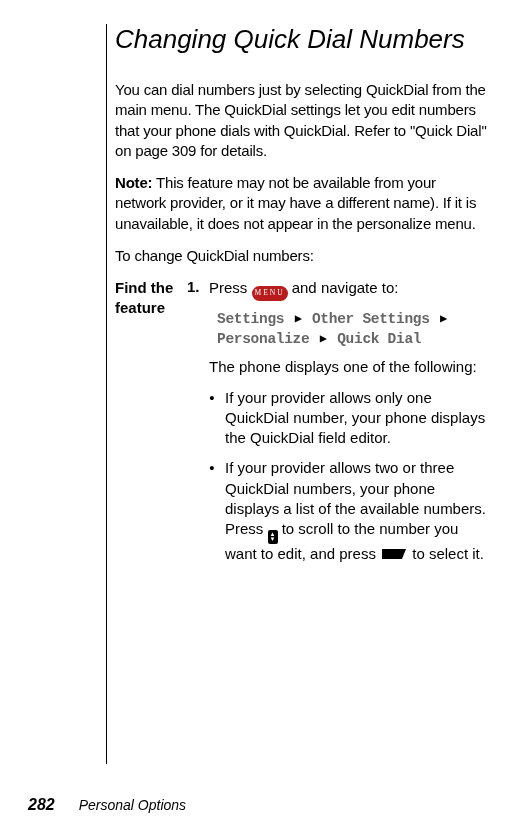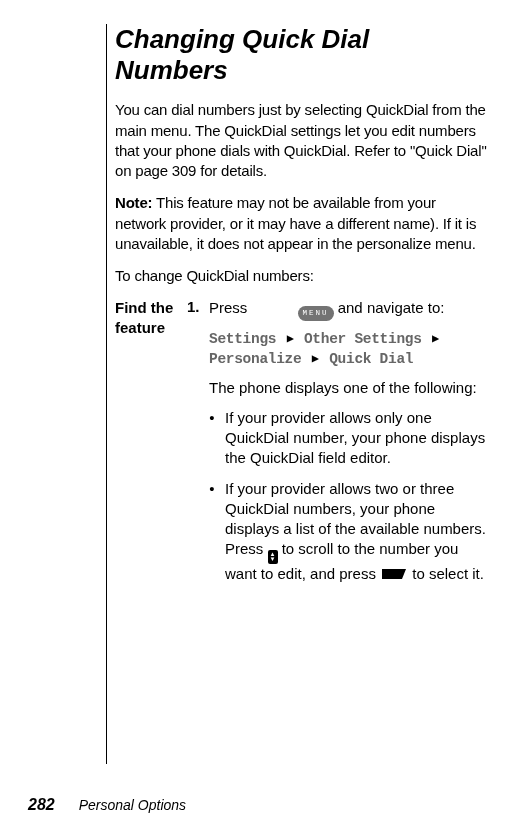--- a/index.html
+++ b/index.html
@@ -25,23 +25,23 @@
     .main-column {
       flex: 1;
       border-left: 1px solid #000;
       padding-left: 8px;
       padding-bottom: 60px;
       min-height: 740px;
     }
     .section-title {
       font-size: 26px;
       font-style: italic;
-      font-weight: bold;
+      font-weight: normal;
       line-height: 1.2;
-      margin-bottom: 14px;
+      margin-bottom: 25px;
       font-family: Arial, Helvetica, sans-serif;
     }
     .body-text {
       font-size: 15px;
       font-family: Arial, Helvetica, sans-serif;
       font-weight: 400;
       line-height: 1.35;
       margin-bottom: 12px;
       letter-spacing: -0.2px;
     }
@@ -79,21 +79,21 @@
       flex: 1;
       font-size: 15px;
       line-height: 1.35;
     }
     .menu-path {
       font-family: 'Courier New', monospace;
       font-weight: bold;
       font-size: 14.5px;
       color: #666;
       line-height: 1.4;
-      margin: 8px 0 8px 0;
+      margin: 8px 0 8px 8px;
       letter-spacing: -0.3px;
     }
     .path-arrow {
       display: inline-block;
       font-size: 12px;
       color: #000;
       vertical-align: 1px;
       margin: 0 2px;
     }
     .sub-text {
@@ -116,32 +116,31 @@
       width: 6px;
       text-align: center;
     }
     .bullet-text {
       flex: 1;
     }
     .key-menu {
       display: inline-flex;
       align-items: center;
       justify-content: center;
-      background: #737373;
+      background: #b91c1c;
       color: #fff;
       border-radius: 10px;
       height: 15px;
       width: 36px;
-      font-family: Liberation Mono, monospace;
+      font-family: Liberation Serif, serif;
       font-size: 7.5px;
       font-weight: normal;
       letter-spacing: 2px;
       vertical-align: -2px;
       padding: 0 4px;
-      margin-left: 46px;
     }
     .key-scroll {
       display: inline-flex;
       align-items: center;
       justify-content: center;
       background: #000;
       color: #fff;
       border-radius: 2px;
       height: 14px;
       width: 10px;

